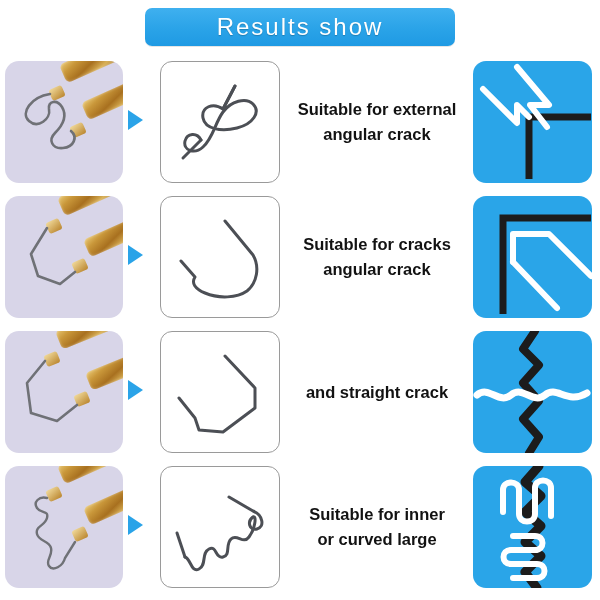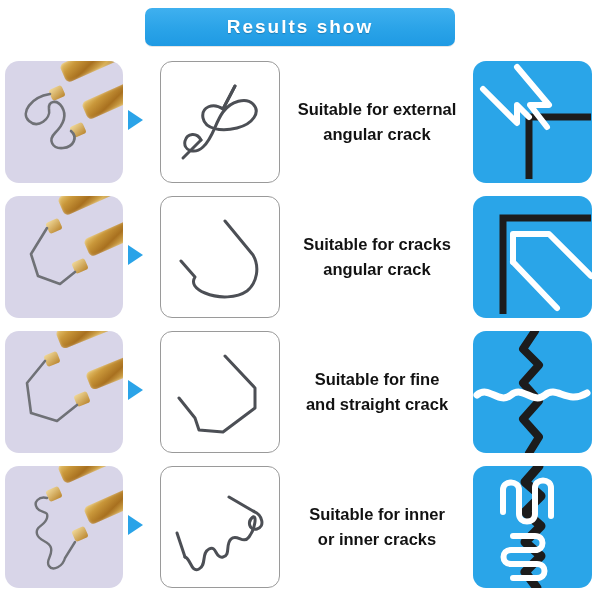--- a/index.html
+++ b/index.html
@@ -19,22 +19,22 @@
   }
   .banner{
     width:310px;height:38px;
     background:linear-gradient(180deg,#3fb0ef 0%,#2aa3e8 55%,#1f9ae3 100%);
     border-radius:7px;
     display:flex;align-items:center;justify-content:center;
     box-shadow:0 1px 0 rgba(0,0,0,.10);
   }
   .banner-text{
     color:#ffffff;
-    font-size:19px;
-    font-weight:bold;
+    font-size:24px;
+    font-weight:normal;
     letter-spacing:2.0px;
     text-shadow:0 1px 1px rgba(0,0,0,.22);
     white-space:nowrap;
   }
 
   
   .rows{position:absolute;left:0;top:58px;width:556px;}
   .row{
     position:relative;
     height:135px;
@@ -207,21 +207,20 @@
       <div class="arrow"></div>
 
       <div class="diagram">
         <svg width="118" height="120" viewBox="0 0 118 120">
           <path d="M64,24 L94,56 L94,76 L62,100 L38,98 L34,86 L18,66" fill="none" stroke="#4c4f55" stroke-width="3" stroke-linecap="round" stroke-linejoin="round"></path>
         </svg>
       </div>
 
       <div class="label">
         <div>
-          <span>Suitable for fine</span>
           <span>and straight crack</span>
         </div>
       </div>
 
       <div class="appl">
         <svg width="119" height="122" viewBox="0 0 119 122">
           <path d="M62,0 L50,18 L66,34 L50,52 L66,70 L50,88 L66,106 L56,122" stroke="#1c1c1c" stroke-width="8" fill="none" stroke-linejoin="round" stroke-linecap="round"></path>
           <path d="M4,64 C16,54 26,74 38,64 C50,54 60,74 72,64 C84,54 94,74 114,62" stroke="#ffffff" stroke-width="7" fill="none" stroke-linecap="round"></path>
         </svg>
       </div>
@@ -245,21 +244,21 @@
         <svg width="118" height="120" viewBox="0 0 118 120">
           <path d="M68,30 L92,44 C102,48 104,60 96,62 C88,64 86,54 92,50" fill="none" stroke="#4c4f55" stroke-width="3" stroke-linecap="round" stroke-linejoin="round"></path>
           <path d="M92,50 C96,48 94,62 88,70 C82,78 76,66 70,72 C64,78 70,88 62,90 C54,92 56,78 48,82 C40,86 46,98 38,102 C30,106 30,92 24,90" fill="none" stroke="#4c4f55" stroke-width="3" stroke-linecap="round" stroke-linejoin="round"></path>
           <path d="M24,90 L16,66" fill="none" stroke="#4c4f55" stroke-width="3" stroke-linecap="round"></path>
         </svg>
       </div>
 
       <div class="label">
         <div>
           <span>Suitable for inner</span>
-          <span>or inner cracks</span>
+          <span>or curved large</span>
         </div>
       </div>
 
       <div class="appl">
         <svg width="119" height="122" viewBox="0 0 119 122">
           <path d="M66,0 L52,16 L68,30 L52,46 L68,60 L52,76 L68,90 L52,106 L64,122" stroke="#1c1c1c" stroke-width="9" fill="none" stroke-linejoin="round" stroke-linecap="round"></path>
           <path d="M30,46 L30,24 C30,14 46,14 46,24 L46,48 C46,58 62,58 62,48 L62,22 C62,12 78,12 78,22 L78,50" stroke="#ffffff" stroke-width="6" fill="none" stroke-linecap="round" stroke-linejoin="round"></path>
           <path d="M40,70 L62,70 C72,70 72,84 62,84 L38,84 C28,84 28,98 38,98 L64,98 C74,98 74,112 64,112 L40,112" stroke="#ffffff" stroke-width="6" fill="none" stroke-linecap="round" stroke-linejoin="round"></path>
         </svg>
       </div>

